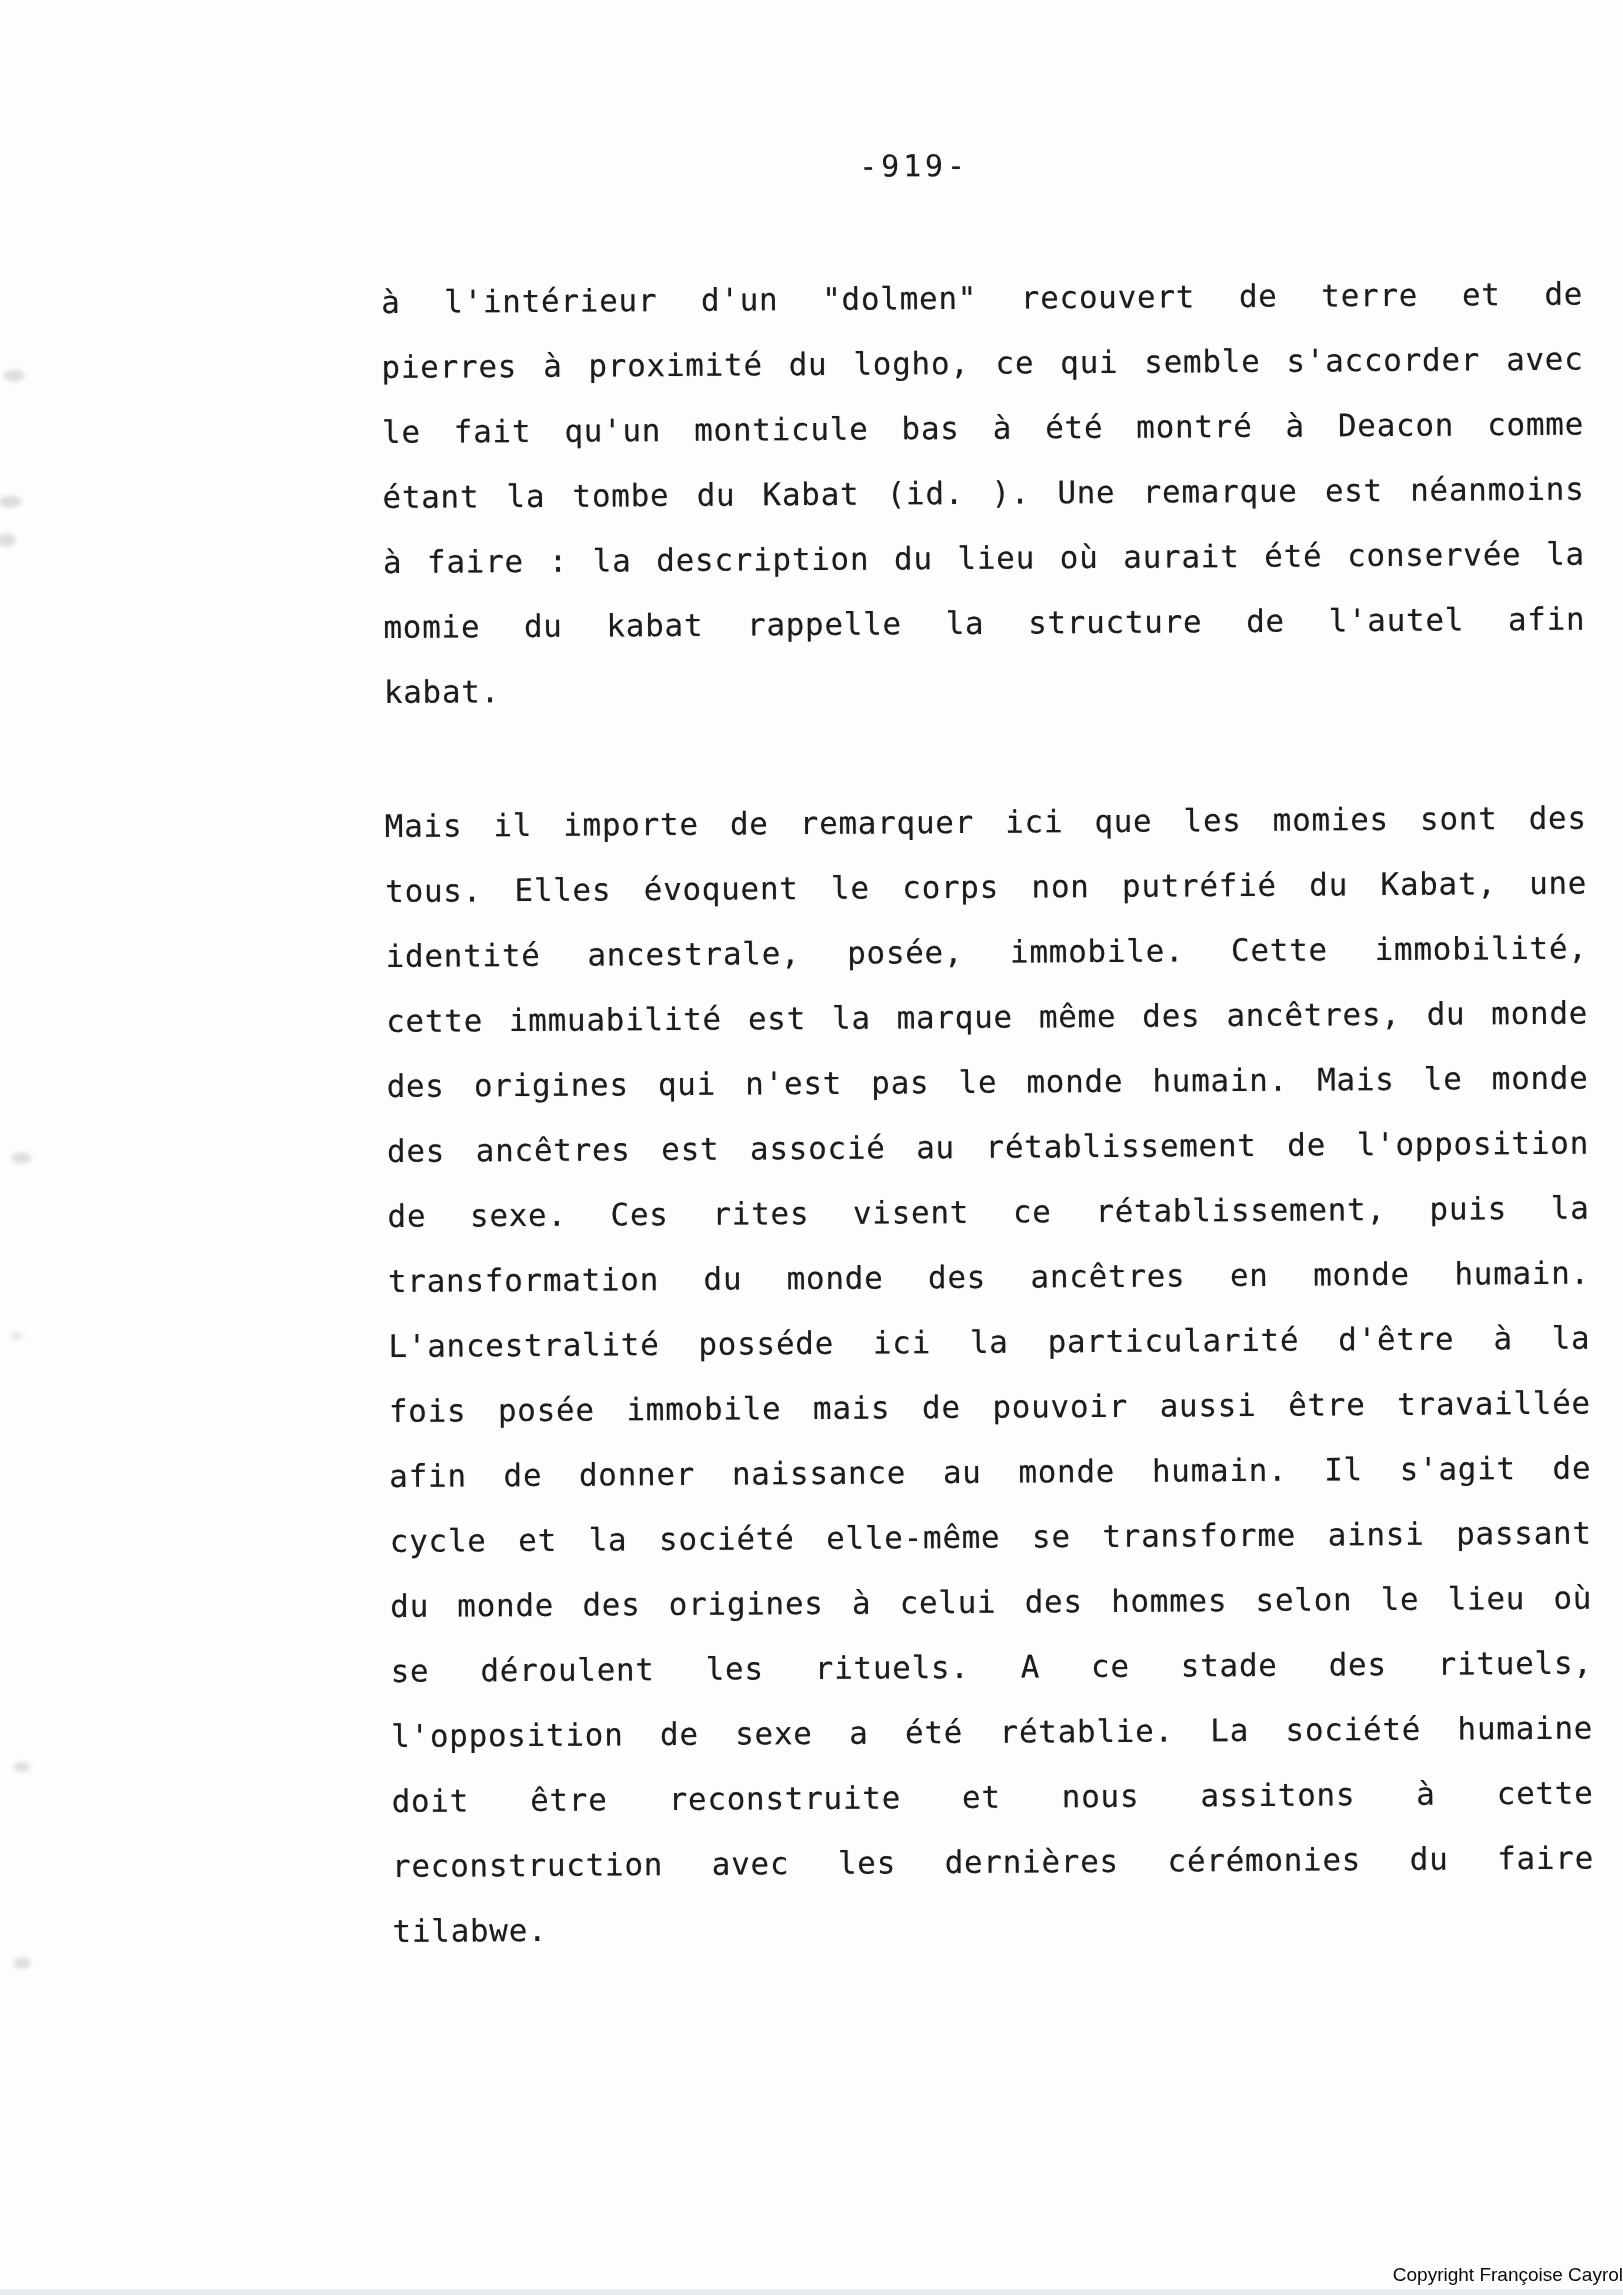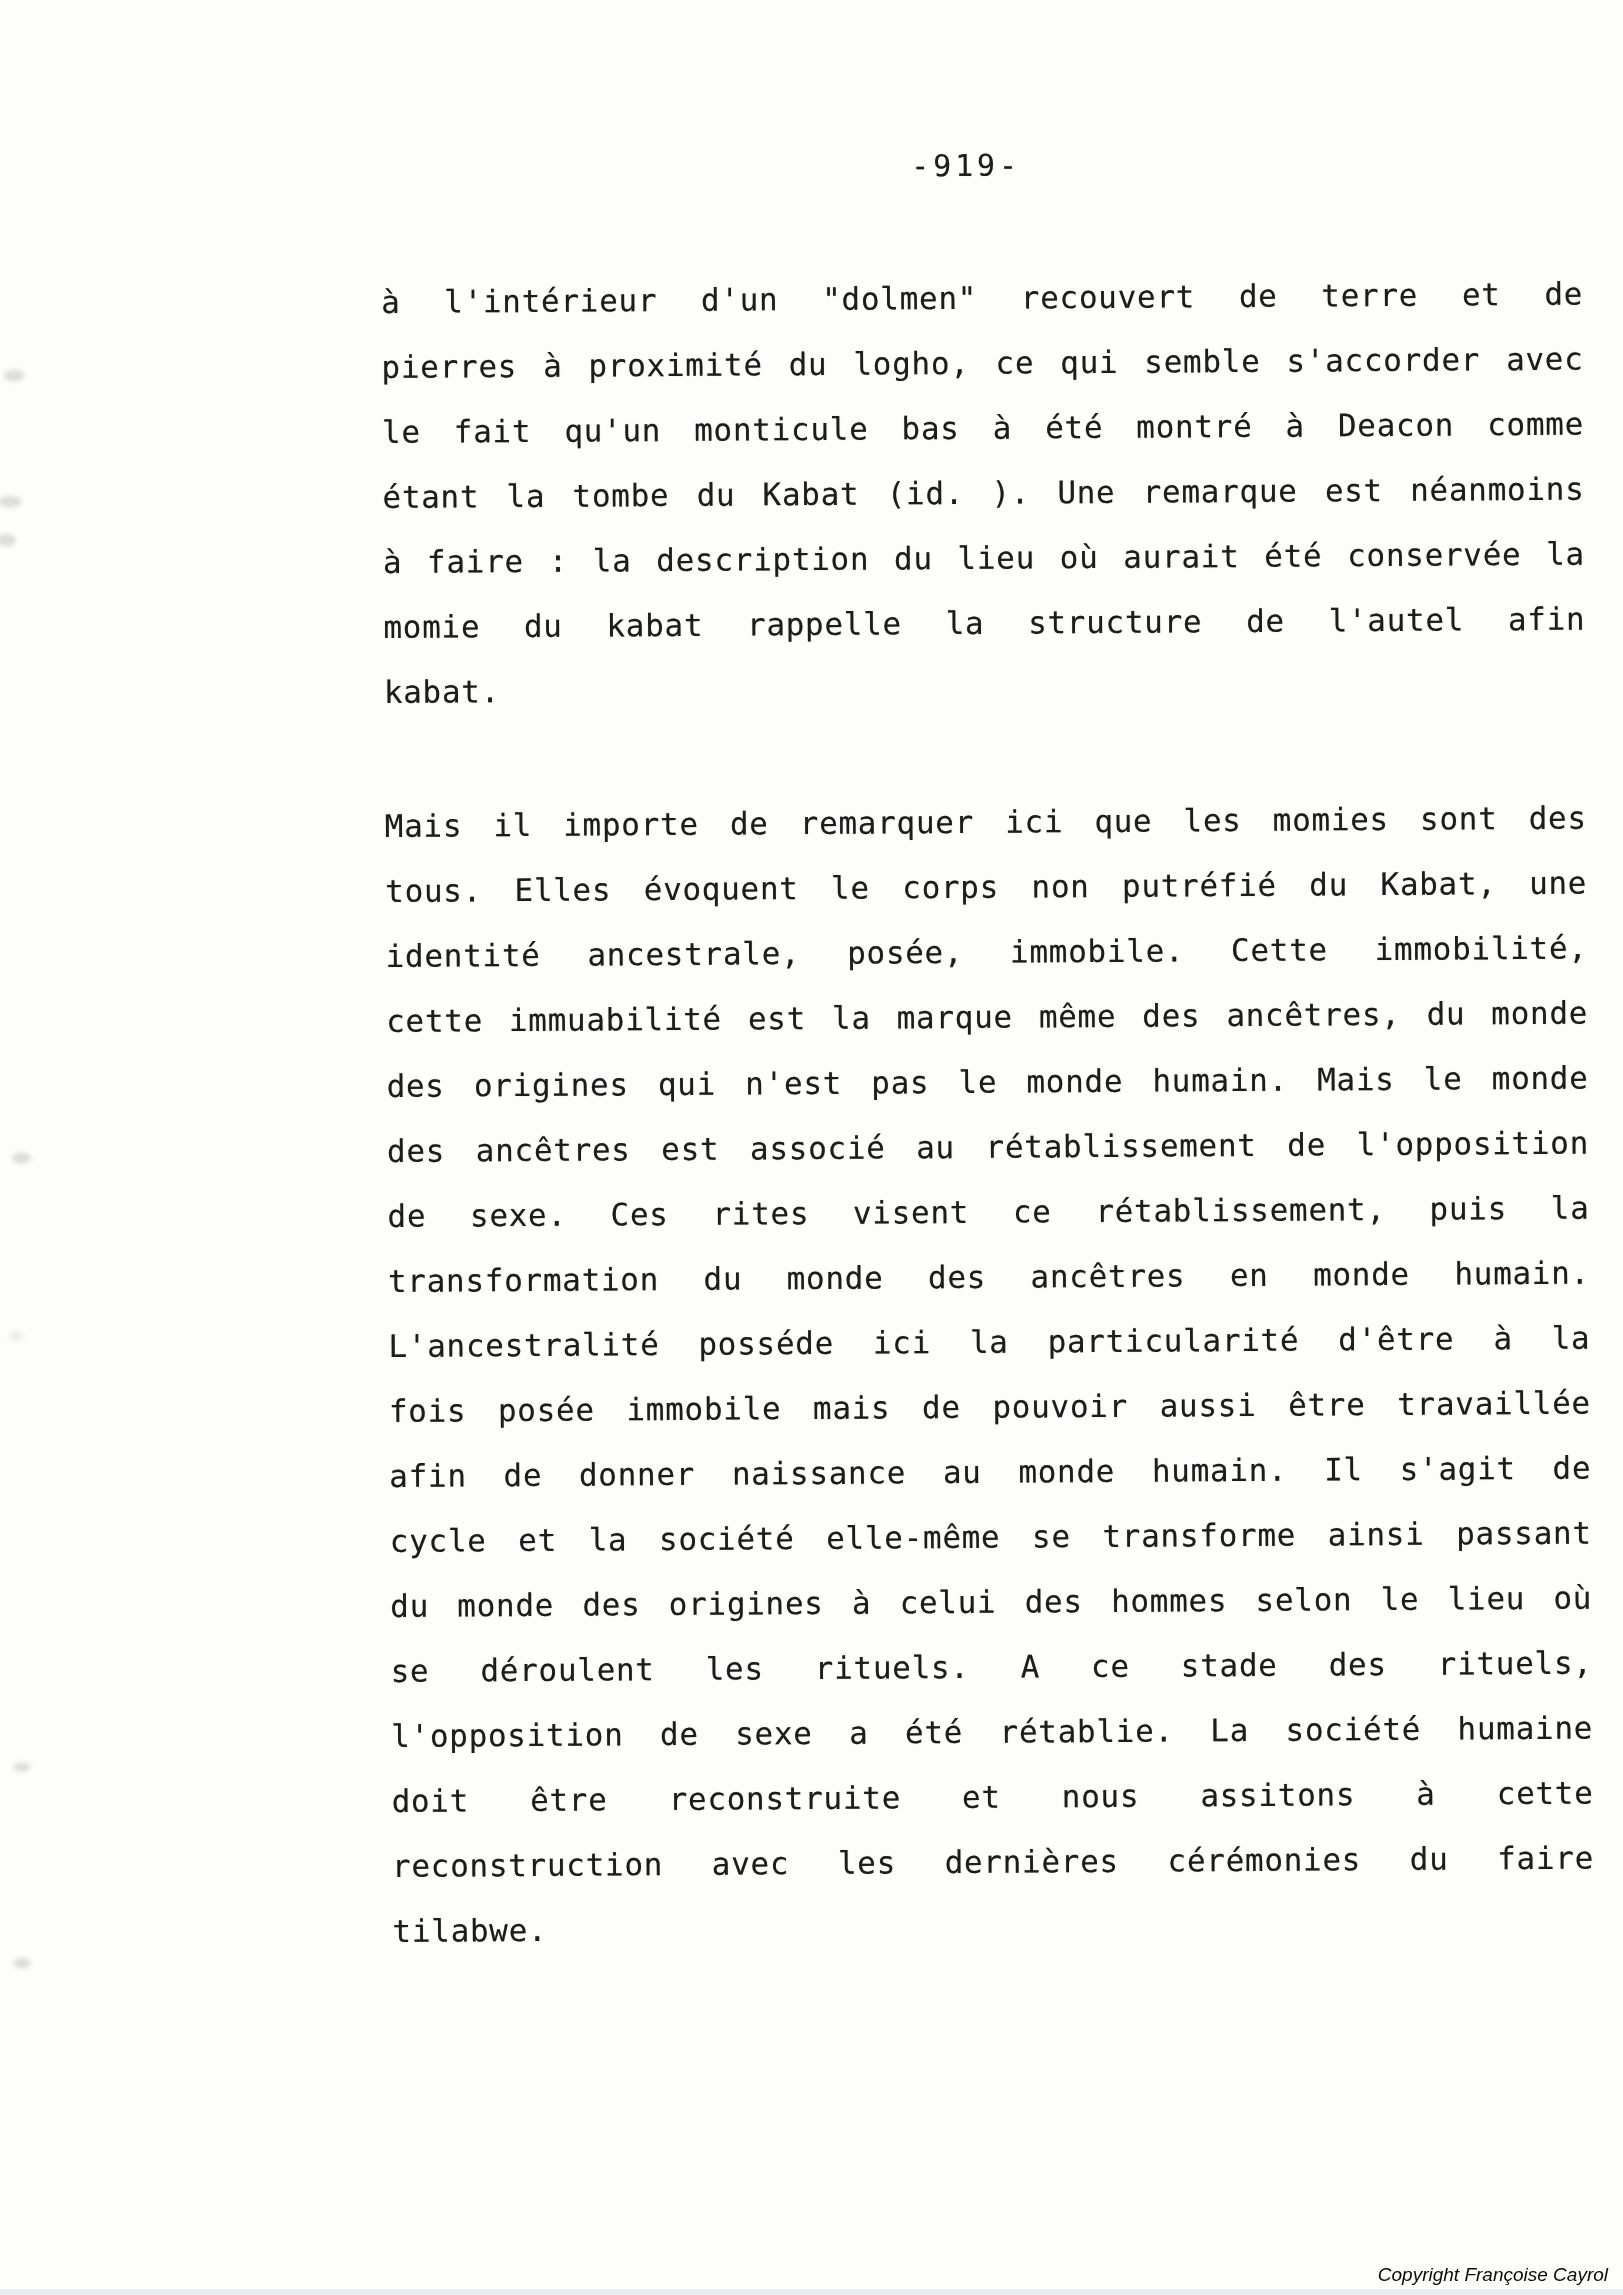--- a/index.html
+++ b/index.html
@@ -2,37 +2,37 @@
 <html style="font-size:10.5px"><head>
 <meta charset="utf-8">
 <style>
   html,body{margin:0;padding:0;background:#ffffff;}
   #artboard{
     position:relative;width:1623px;height:2295px;background:#fdfdfc;overflow:hidden;
     font-family:"DejaVu Sans Mono",monospace;color:#1c1c1c;
   }
   .rot{position:absolute;inset:0;transform:rotate(-0.4deg);transform-origin:50% 50%;}
   #page-number{
-    position:absolute;top:147px;left:918px;height:39px;line-height:39px;
+    position:absolute;top:147px;left:866px;height:39px;line-height:39px;
     font-size:30px;letter-spacing:3.9px;text-shadow:0 0 0.7px rgba(20,20,20,.45);
   }
   .para{position:absolute;left:387px;width:1202px;}
   #para1{top:267px;}
   #para2{top:791px;}
   .line{
     height:65px;line-height:65px;font-size:31px;letter-spacing:0.7px;
     text-align:justify;text-align-last:justify;white-space:normal;
     text-shadow:0 0 0.8px rgba(25,25,25,.45);
   }
   .line.last{text-align-last:left;}
   .line b{font-weight:400;}
   .mark{position:absolute;background:#c3c3c3;border-radius:50%;filter:blur(2px);opacity:.55;}
   #copyright{
-    position:absolute;right:15px;bottom:9.2px;
-    font-family:"Liberation Sans",sans-serif;font-size:19px;color:#0a0a0a;font-style:italic;
+    position:absolute;right:0;bottom:9.2px;
+    font-family:"Liberation Sans",sans-serif;font-size:19px;color:#0a0a0a;
   }
   #footer-strip{position:absolute;left:0;right:0;bottom:0;height:5.9px;background:#e9ecef;}
 </style>
 </head>
 <body>
 
 <div id="artboard">
   <div class="rot">
 
     <div id="page-number">-919-</div>

